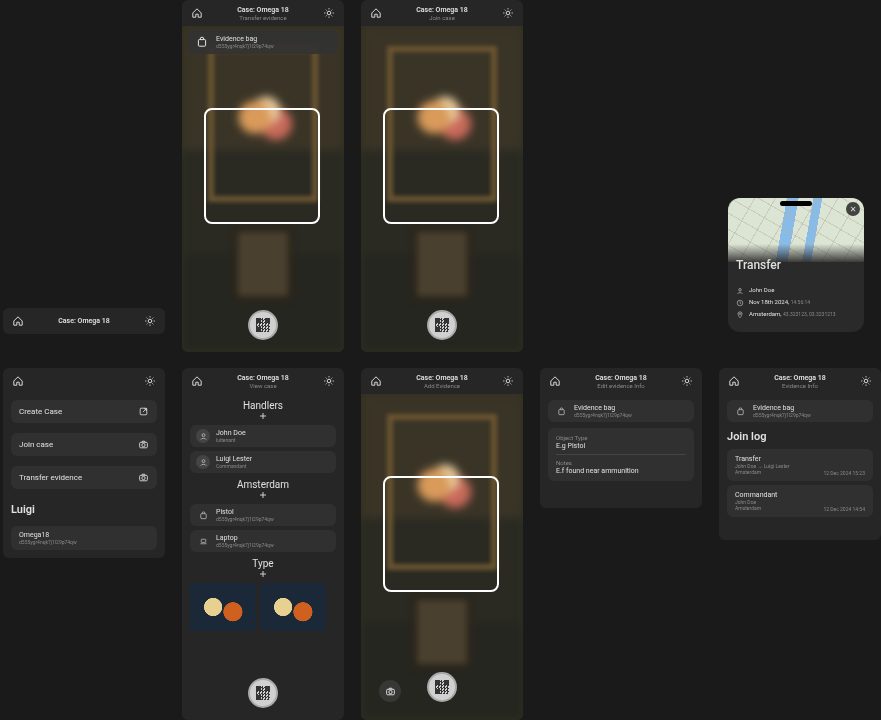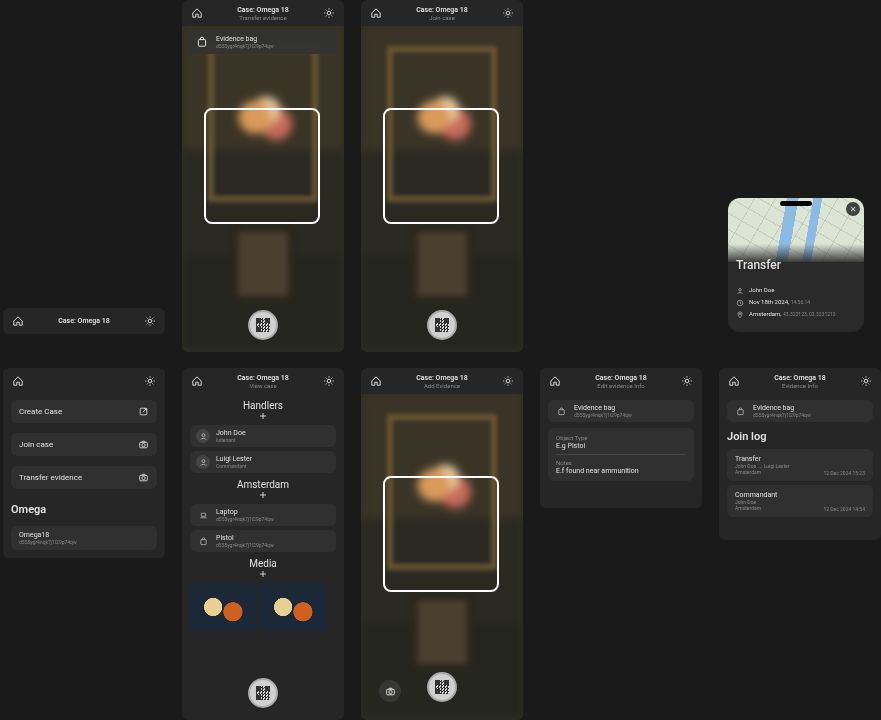--- a/index.html
+++ b/index.html
@@ -480,21 +480,21 @@
           <use href="#i-camera"></use>
         </svg>
     </div>
     <div class="action-row">
       <span>Transfer evidence</span>
       <svg viewBox="0 0 20 20">
           <use href="#i-camera"></use>
         </svg>
     </div>
     <div class="section-title">
-        <span>Omega</span>
+        <span>Luigi</span>
       </div>
     <div class="case-card">
       <div class="t">Omega18</div>
       <div class="s">d555ygr4nqk7j1l29p74qw</div>
     </div>
   </div>
 </div>
 
 <div class="screen" style="left:182px; top:368px; height:352px;">
   <div class="header">
@@ -545,42 +545,42 @@
 
     <div class="vc-section-label">
       <span>Amsterdam</span>
       <svg class="plus" viewBox="0 0 20 20">
           <use href="#i-plus"></use>
         </svg>
     </div>
     <div class="ev-row">
       <div class="ev-ic">
           <svg viewBox="0 0 20 20">
+            <use href="#i-bag"></use>
+          </svg>
+        </div>
+      <div class="meta">
+          <div class="t">Pistol</div>
+          <div class="s">d555ygr4nqk7j1l29p74qw</div>
+        </div>
+    </div>
+    <div class="ev-row">
+      <div class="ev-ic">
+          <svg viewBox="0 0 20 20">
             <use href="#i-laptop"></use>
           </svg>
         </div>
       <div class="meta">
           <div class="t">Laptop</div>
           <div class="s">d555ygr4nqk7j1l29p74qw</div>
         </div>
     </div>
-    <div class="ev-row">
-      <div class="ev-ic">
-          <svg viewBox="0 0 20 20">
-            <use href="#i-bag"></use>
-          </svg>
-        </div>
-      <div class="meta">
-          <div class="t">Pistol</div>
-          <div class="s">d555ygr4nqk7j1l29p74qw</div>
-        </div>
-    </div>
 
     <div class="vc-section-label">
-      <span>Media</span>
+      <span>Type</span>
       <svg class="plus" viewBox="0 0 20 20">
           <use href="#i-plus"></use>
         </svg>
     </div>
     <div class="media-row">
       <div class="media-thumb"></div>
       <div class="media-thumb"></div>
     </div>
   </div>
   <div class="qr-btn" style="bottom:12px;">

